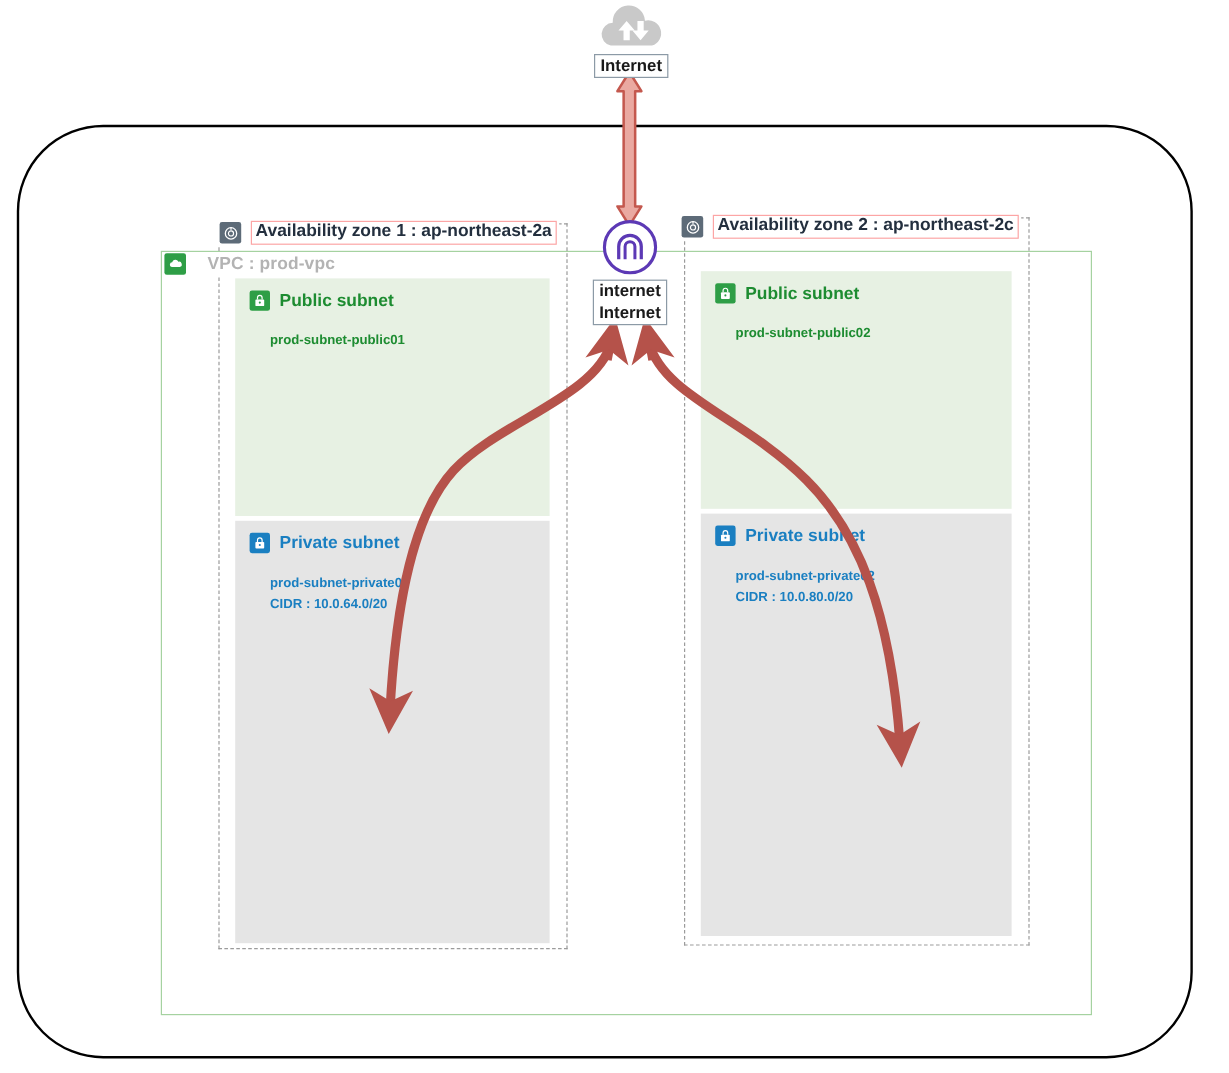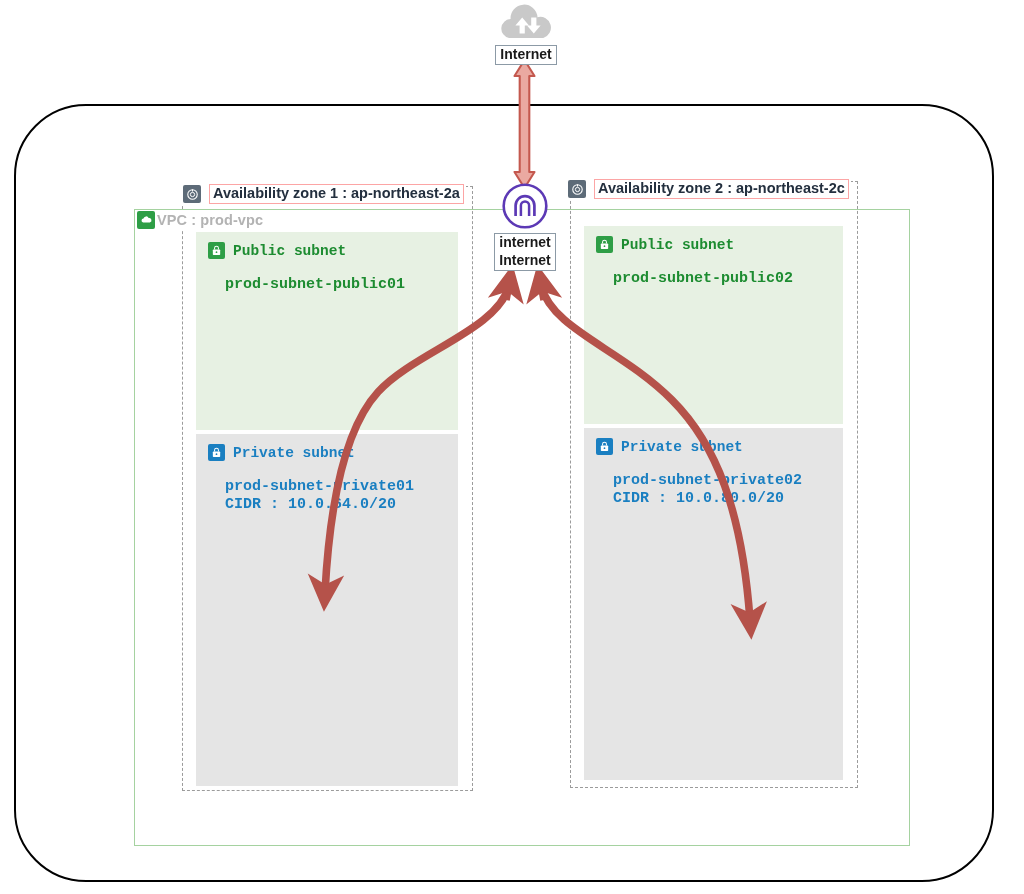--- a/index.html
+++ b/index.html
@@ -39,21 +39,21 @@
     height: 637px;
     border: 1.6px solid #a5d2a0;
     box-sizing: border-box;
     background: transparent;
   }
   #vpc-label {
     left: 136px;
     top: 210px;
     display: flex;
     align-items: center;
-    gap: 2px;
+    gap: 18px;
     background: #ffffff;
     padding: 1px 4px 1px 1px;
     z-index: 6;
   }
   #vpc-label .vpc-text {
     font-size: 14.5px;
     font-weight: 700;
     color: #b3b3b3;
     letter-spacing: 0.1px;
     white-space: nowrap;
@@ -109,21 +109,20 @@
     background: #ffffff;
     padding: 0px 3px 1px 3px;
     line-height: 17px;
   }
 
   
   .subnet {
     box-sizing: border-box;
     z-index: 2;
     padding: 10px 0 0 12px;
-    font-family: Liberation Mono, monospace;
   }
   .subnet-public  { background: #e7f1e3; }
   .subnet-private { background: #e5e5e5; }
 
   #subnet-public-1  { left: 196px; top: 232px; width: 262px; height: 198px; }
   #subnet-private-1 { left: 196px; top: 434px; width: 262px; height: 352px; }
   #subnet-public-2  { left: 584px; top: 226px; width: 259px; height: 198px; }
   #subnet-private-2 { left: 584px; top: 428px; width: 259px; height: 352px; }
 
   .subnet-head {
@@ -147,21 +146,21 @@
     font-size: 14.5px;
     font-weight: 700;
     white-space: nowrap;
   }
   .title-public  { color: #1d8c31; }
   .title-private { color: #1a7fc1; }
 
   .subnet-body {
     margin-top: 17px;
     margin-left: 17px;
-    font-size: 15px;
+    font-size: 11px;
     font-weight: 700;
     line-height: 17.5px;
   }
   .body-public  { color: #1d8c31; }
   .body-private { color: #1a7fc1; }
 
   
   #internet-group {
     left: 478px;
     top: 4px;

